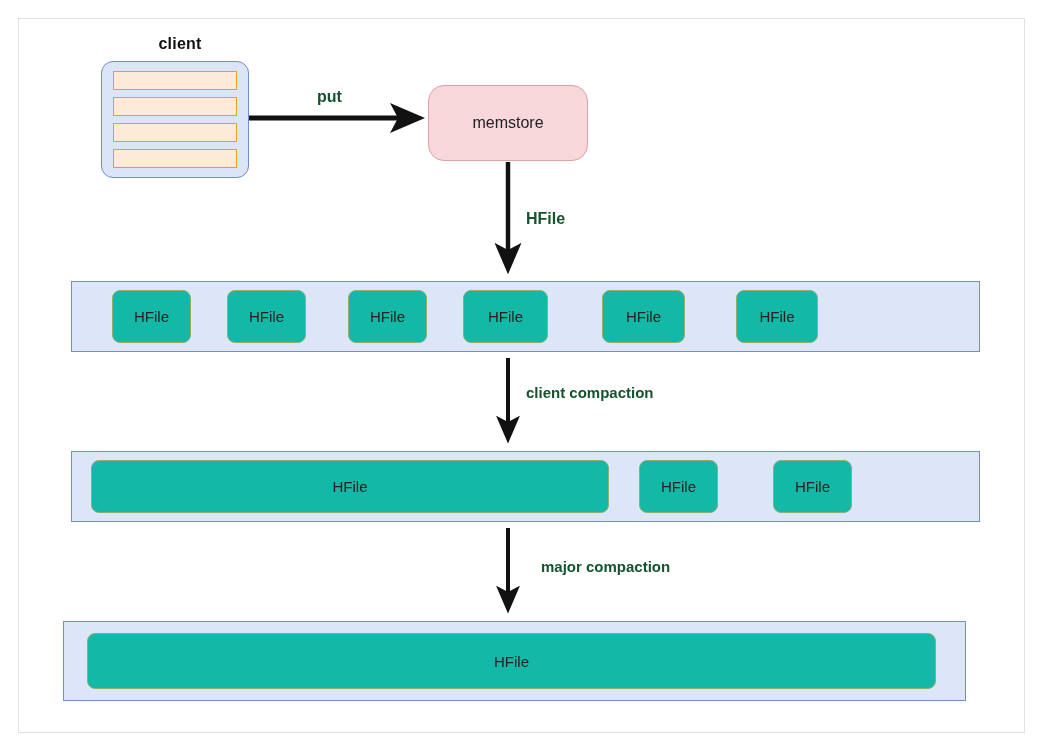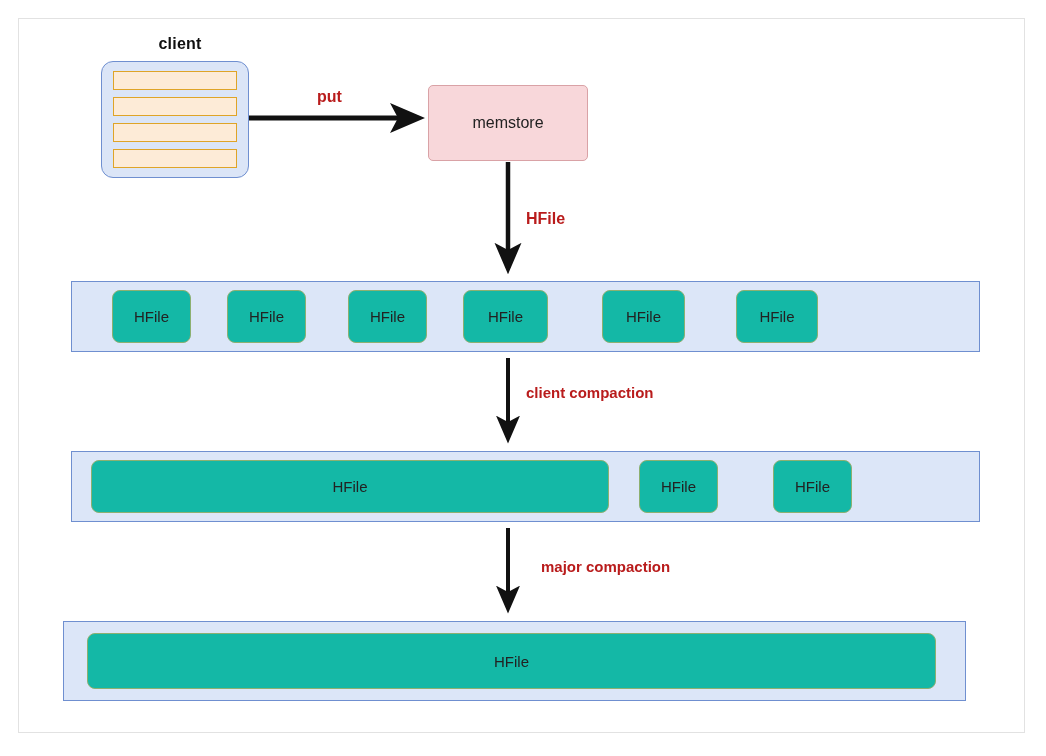--- a/index.html
+++ b/index.html
@@ -72,21 +72,21 @@
 
   
   #memstore-box {
     position: absolute;
     left: 428px;
     top: 85px;
     width: 160px;
     height: 76px;
     background: #f8d7da;
     border: 1px solid #d9a2a6;
-    border-radius: 5px;
+    border-radius: 16px;
     box-sizing: border-box;
     display: flex;
     align-items: center;
     justify-content: center;
     font-size: 16px;
     color: #222222;
   }
 
   
   .hfile-container {
@@ -113,21 +113,21 @@
     color: #222222;
     height: 53px;
   }
   #hfile-row-3 .hfile { height: 56px; }
 
   
   .arrow-label {
     position: absolute;
     font-size: 15px;
     font-weight: bold;
-    color: #b91c1c;
+    color: #14532d;
     white-space: nowrap;
   }
   #label-put   { left: 317px; top: 88px;  font-size: 16px; }
   #label-flush { left: 526px; top: 210px; font-size: 16px; }
   #label-minor { left: 526px; top: 384px; }
   #label-major { left: 541px; top: 558px; }
 
   svg.arrows {
     position: absolute;
     left: 0;

